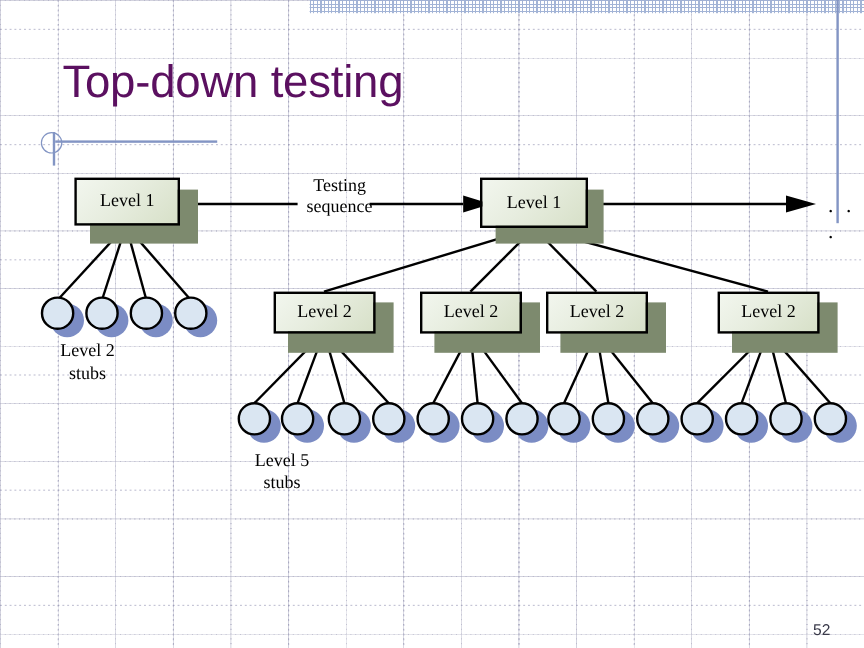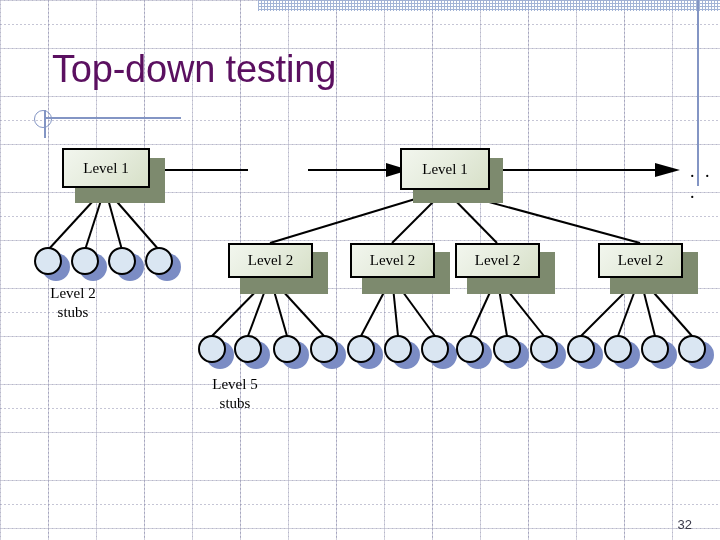--- a/index.html
+++ b/index.html
@@ -308,24 +308,26 @@
 
   <div class="stub-shadow" style="left:575px; top:341px;"></div>
   <div class="stub" style="left:567px; top:335px;"></div>
   <div class="stub-shadow" style="left:612px; top:341px;"></div>
   <div class="stub" style="left:604px; top:335px;"></div>
   <div class="stub-shadow" style="left:649px; top:341px;"></div>
   <div class="stub" style="left:641px; top:335px;"></div>
   <div class="stub-shadow" style="left:686px; top:341px;"></div>
   <div class="stub" style="left:678px; top:335px;"></div>
 
+  <div class="seq-label" style="left:228px; top:146px; width:110px;">Testing
+sequence</div>
 
   <div class="ellipsis" style="left:690px; top:161px;">. . .</div>
 
   <div class="caption" style="left:18px; top:284px; width:110px;">Level 2
 stubs</div>
 
   <div class="caption" style="left:180px; top:375px; width:110px;">Level 5
 stubs</div>
 
-  <div class="page-number">32</div>
+  <div class="page-number">52</div>
 
 </div>
 
 </body></html>

